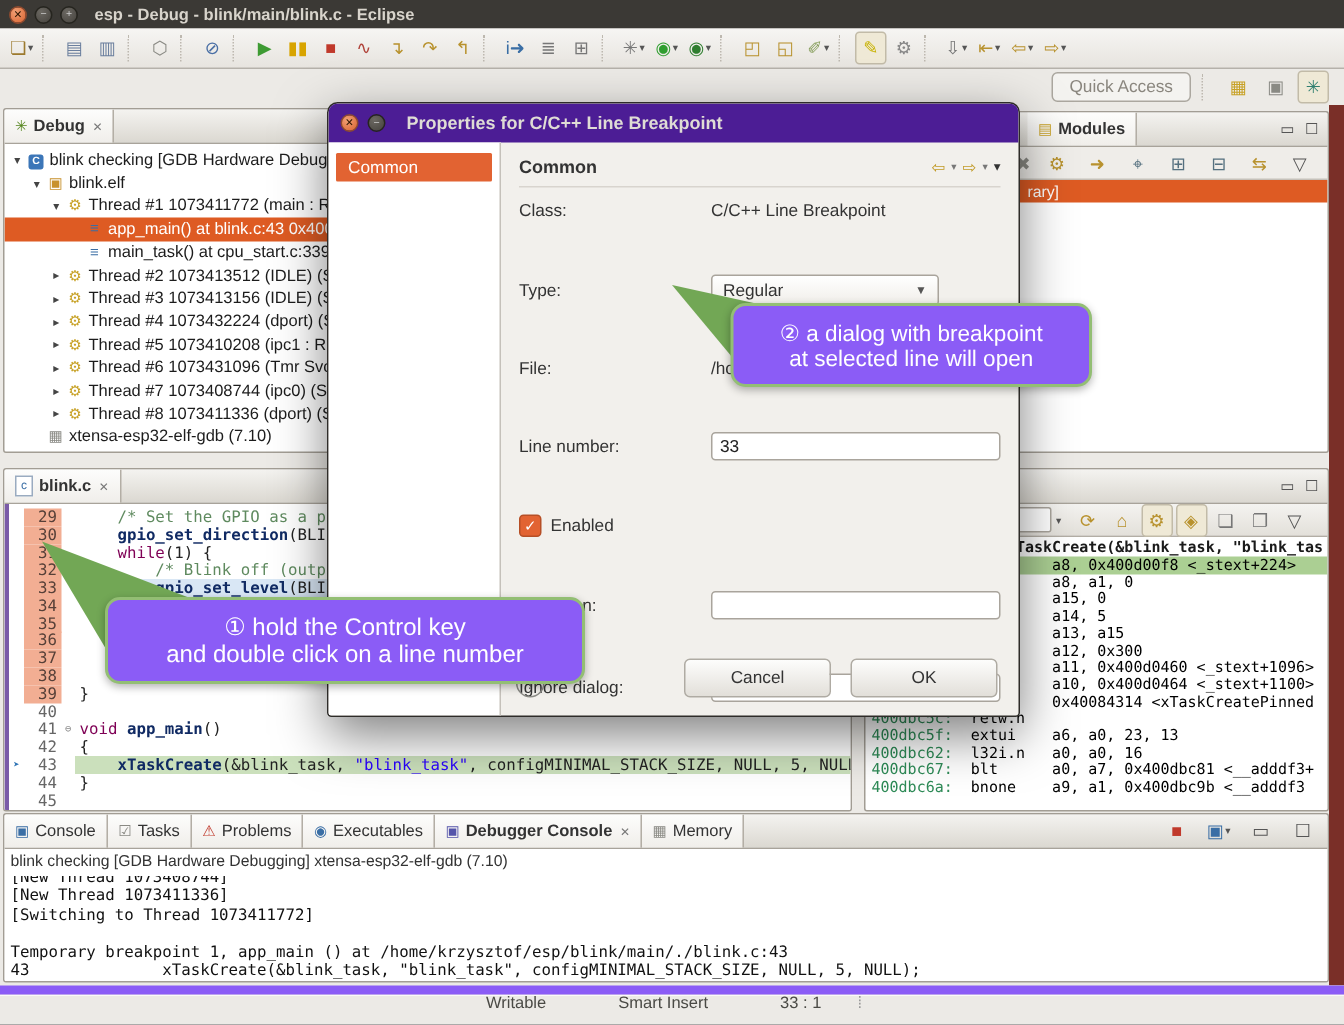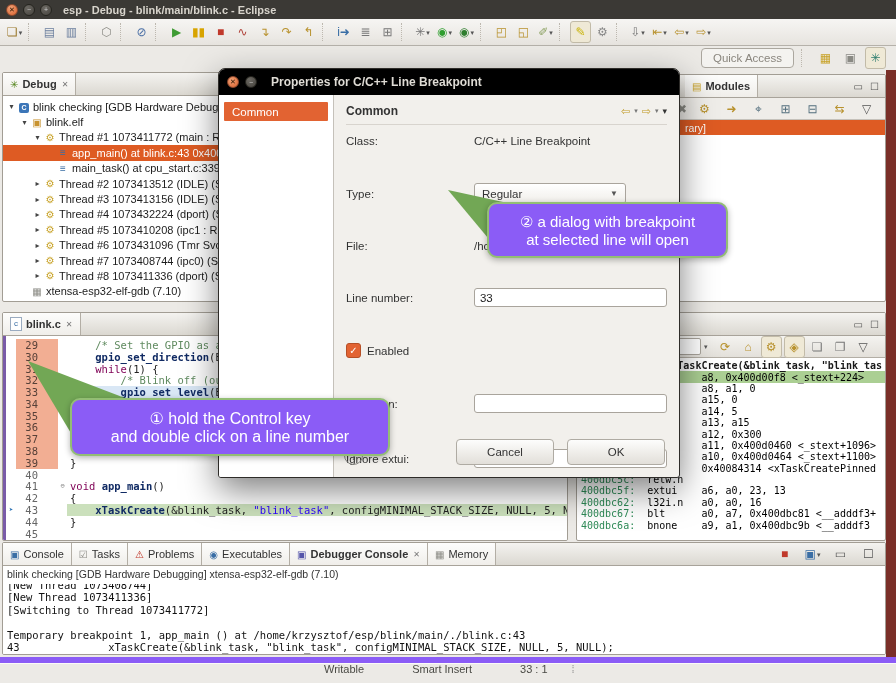--- a/index.html
+++ b/index.html
@@ -45,21 +45,21 @@
   .trow.sel .texp{color:#FFF;}
   .tic{width:14px;flex:0 0 14px;text-align:center;font-size:10px;}
   .cbox{display:inline-block;width:10px;height:10px;background:#3C76B8;color:#FFF;font-size:7px;
     font-weight:bold;text-align:center;line-height:10px;border-radius:2px;font-style:normal;}
   .ttx{margin-left:2px;}
   
   .edbody{position:relative;height:206px;padding-top:3px;background:#FFF;}
   .vstrip{position:absolute;left:0;top:0;bottom:0;width:3px;background:#7A5BA8;}
   .crow{height:11.8px;display:flex;align-items:center;font-family:"DejaVu Sans Mono",monospace;font-size:10.5px;white-space:pre;}
   .cmark{width:10px;flex:0 0 10px;text-align:center;font-size:7px;margin-left:3px;}
-  .cnum{width:22px;flex:0 0 22px;text-align:right;color:#666;padding-right:20px;}
+  .cnum{width:22px;flex:0 0 22px;text-align:right;color:#666;padding-right:3px;}
   .cnum.salmon{background:#F2AE93;color:#574038;}
   .cfold{width:9px;flex:0 0 9px;font-size:7px;color:#888;text-align:center;}
   .ccode{flex:1;padding-left:3px;color:#222;}
   .ccode.blue{background:#D9E7F5;}
   .ccode.green{background:#CBE0BC;}
   .cmt{color:#5F8A5F;} .kw{color:#7F0055;font-weight:normal;} .fn{color:#102A63;font-weight:bold;}
   .str{color:#2A00FF;} .pl{color:#222;}
   
   .dtoolbar{height:21px;background:linear-gradient(#F4F3F0,#E3E0DA);border-bottom:1px solid #B3AEA5;
     display:flex;align-items:center;gap:3px;padding:0 4px;}
@@ -82,21 +82,21 @@
   
   .statusbar{position:absolute;left:0;top:657px;width:896px;height:26px;background:#ECEAE6;
     border-top:6px solid #8b5cf6;box-shadow:inset 0 1px 0 #FBFAF8;display:flex;align-items:flex-start;
     font-size:11px;color:#4A4A45;}
   .stitem{padding:0 24px;}
   .sdots{color:#999;letter-spacing:1px;}
   
   .dialog{position:absolute;left:218px;top:68px;width:462px;height:410px;z-index:10;
     border:1px solid #2E2C29;border-radius:7px 7px 3px 3px;overflow:hidden;
     box-shadow:0 12px 34px rgba(0,0,0,.5);background:#F2F0EC;box-sizing:border-box;}
-  .dtitle{height:26px;background:#000000;display:flex;align-items:center;gap:6px;padding-left:8px;}
+  .dtitle{height:26px;background:#4c1d95;display:flex;align-items:center;gap:6px;padding-left:8px;}
   .dtitle .tx{font-size:12px;font-weight:bold;color:#DFDCD5;margin-left:8px;}
   .dbodyx{display:flex;height:382px;}
   .dside{width:122px;background:#FFF;border-right:1px solid #C5C1BA;padding-top:7px;box-sizing:border-box;}
   .dsideitem{margin:0 5px;height:19px;background:#E26332;color:#FFF;font-size:11.5px;
     display:flex;align-items:center;padding-left:8px;border-radius:1px;}
   .dcontent{flex:1;padding:9px 12px;position:relative;box-sizing:border-box;}
   .dhead{display:flex;align-items:center;}
   .dhead .h{font-size:12px;font-weight:bold;color:#333;}
   .dnav{margin-left:auto;display:flex;align-items:center;gap:4px;font-size:11px;color:#C19A27;}
   .dnav .sm{font-size:7px;color:#777;}
@@ -459,21 +459,21 @@
           <input class="dinput" readonly="" value="33" style="">
 
           <span class="chkrow">
             <span class="chk">✓</span>
             <span>Enabled</span>
           </span>
 
           <span>Condition:</span>
           <input class="dinput" readonly="" value="" style="">
 
-          <span>Ignore extui:</span>
+          <span>Ignore dialog:</span>
           <input class="dinput" readonly="" value="0" style="">
         </div>
         <span class="dhelp">?</span>
         <div class="dbtns">
           <span class="btn">Cancel</span>
           <span class="btn">OK</span>
         </div>
       </div>
     </div>
   </div>

